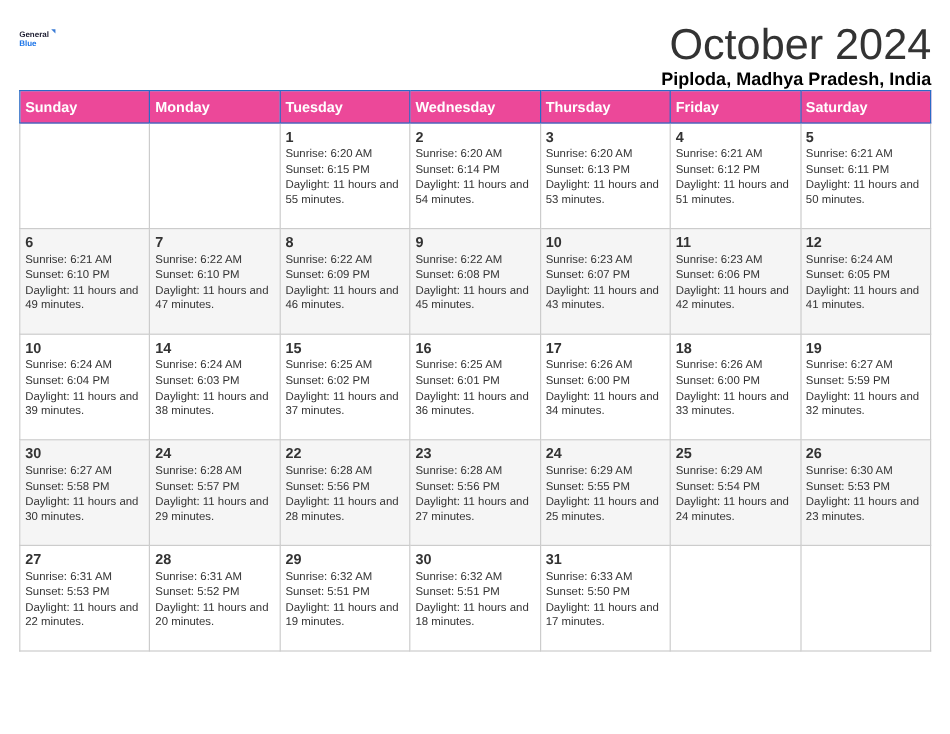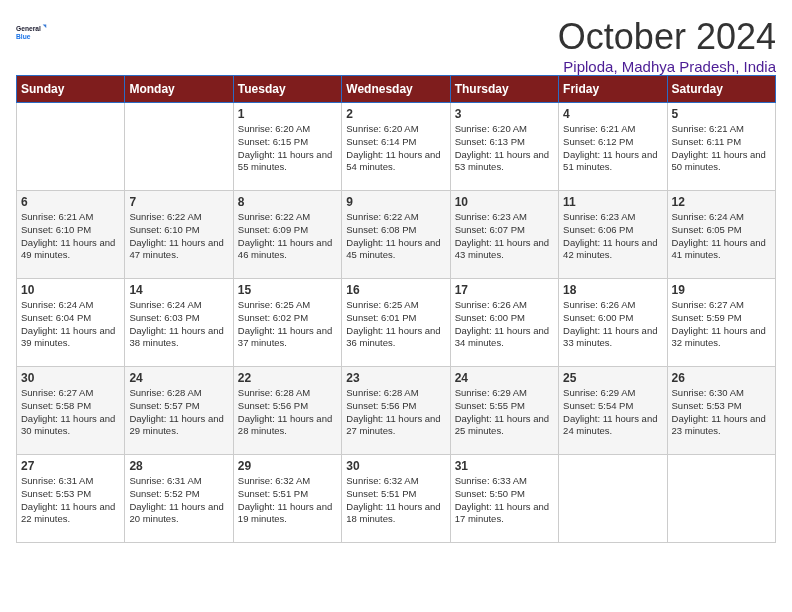--- a/index.html
+++ b/index.html
@@ -28,30 +28,30 @@
     .title-block {
       text-align: right;
     }
     .month-title {
       font-size: 36px;
       font-weight: 300;
       color: #333;
     }
     .location {
       font-size: 15px;
-      color: #4c1d95;
-      font-weight: 400;
+      color: #000000;
+      font-weight: 700;
     }
     table {
       width: 100%;
       border-collapse: collapse;
       table-layout: fixed;
     }
     th {
-      background: #7f1d1d;
+      background: #ec4899;
       color: #fff;
       font-size: 12px;
       font-weight: 600;
       padding: 6px 4px;
       text-align: left;
       border: 1px solid #2a6bc5;
     }
     td {
       border: 1px solid #ccc;
       vertical-align: top;

